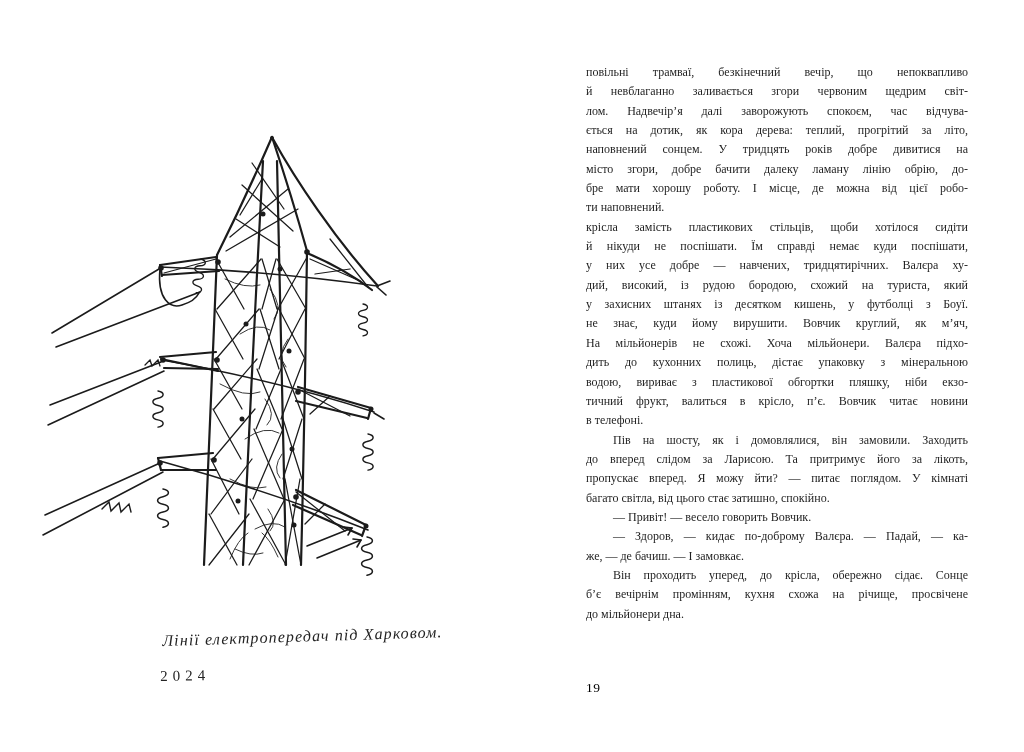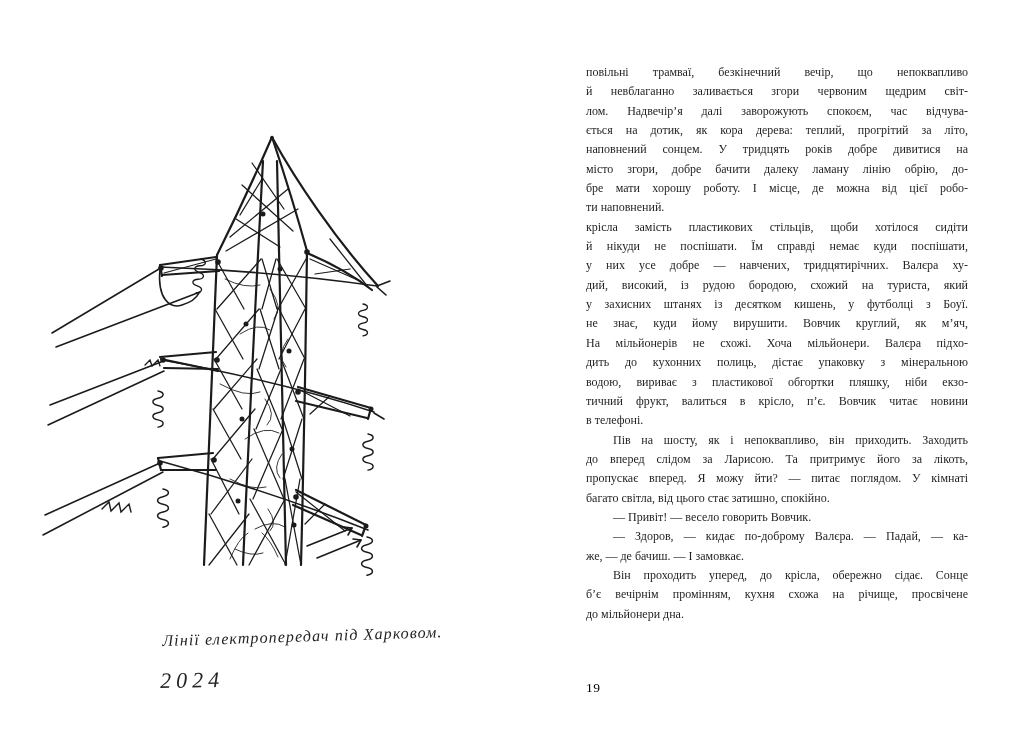--- a/index.html
+++ b/index.html
@@ -15,21 +15,21 @@
 
   .sketch{position:absolute;left:30px;top:118px;width:390px;height:462px;}
 
   .caption{
     position:absolute;left:162px;top:632px;width:340px;
     font-style:italic;font-size:16px;letter-spacing:1.1px;color:#242424;
     transform:rotate(-1.8deg);transform-origin:left top;white-space:nowrap;
   }
   .caption-year{
     position:absolute;left:160px;top:668px;
-    font-style:italic;font-size:22px;letter-spacing:5px;color:#242424;
+    font-size:15px;letter-spacing:5px;color:#242424;
     transform:rotate(-1deg);transform-origin:left top;
   }
 
   .text-column{
     position:absolute;left:74px;top:63px;width:382px;
     font-size:12px;line-height:19.35px;
     text-rendering:optimizeLegibility;
   }
   .pline{text-align:justify;text-align-last:justify;}
   .pline.last{text-align-last:left;}
@@ -222,21 +222,21 @@
         <div class="pline">й нікуди не поспішати. Їм справді немає куди поспішати,</div>
         <div class="pline">у них усе добре — навчених, тридцятирічних. Валєра ху-</div>
         <div class="pline">дий, високий, із рудою бородою, схожий на туриста, який</div>
         <div class="pline">у захисних штанях із десятком кишень, у футболці з Боуї.</div>
         <div class="pline">не знає, куди йому вирушити. Вовчик круглий, як м’яч,</div>
         <div class="pline">На мільйонерів не схожі. Хоча мільйонери. Валєра підхо-</div>
         <div class="pline">дить до кухонних полиць, дістає упаковку з мінеральною</div>
         <div class="pline">водою, вириває з пластикової обгортки пляшку, ніби екзо-</div>
         <div class="pline">тичний фрукт, валиться в крісло, п’є. Вовчик читає новини</div>
         <div class="pline last">в телефоні.</div>
-        <div class="pline indent">Пів на шосту, як і непоквапливо, він приходить. Заходить</div>
+        <div class="pline indent">Пів на шосту, як і домовлялися, він замовили. Заходить</div>
         <div class="pline">до вперед слідом за Ларисою. Та притримує його за лікоть,</div>
         <div class="pline">пропускає вперед. Я можу йти? — питає поглядом. У кімнаті</div>
         <div class="pline last">багато світла, від цього стає затишно, спокійно.</div>
         <div class="pline indent last">— Привіт! — весело говорить Вовчик.</div>
         <div class="pline indent">— Здоров, — кидає по-доброму Валєра. — Падай, — ка-</div>
         <div class="pline last">же, — де бачиш. — І замовкає.</div>
         <div class="pline indent">Він проходить уперед, до крісла, обережно сідає. Сонце</div>
         <div class="pline">б’є вечірнім промінням, кухня схожа на річище, просвічене</div>
         <div class="pline last">до мільйонери дна.</div>
       </div>

